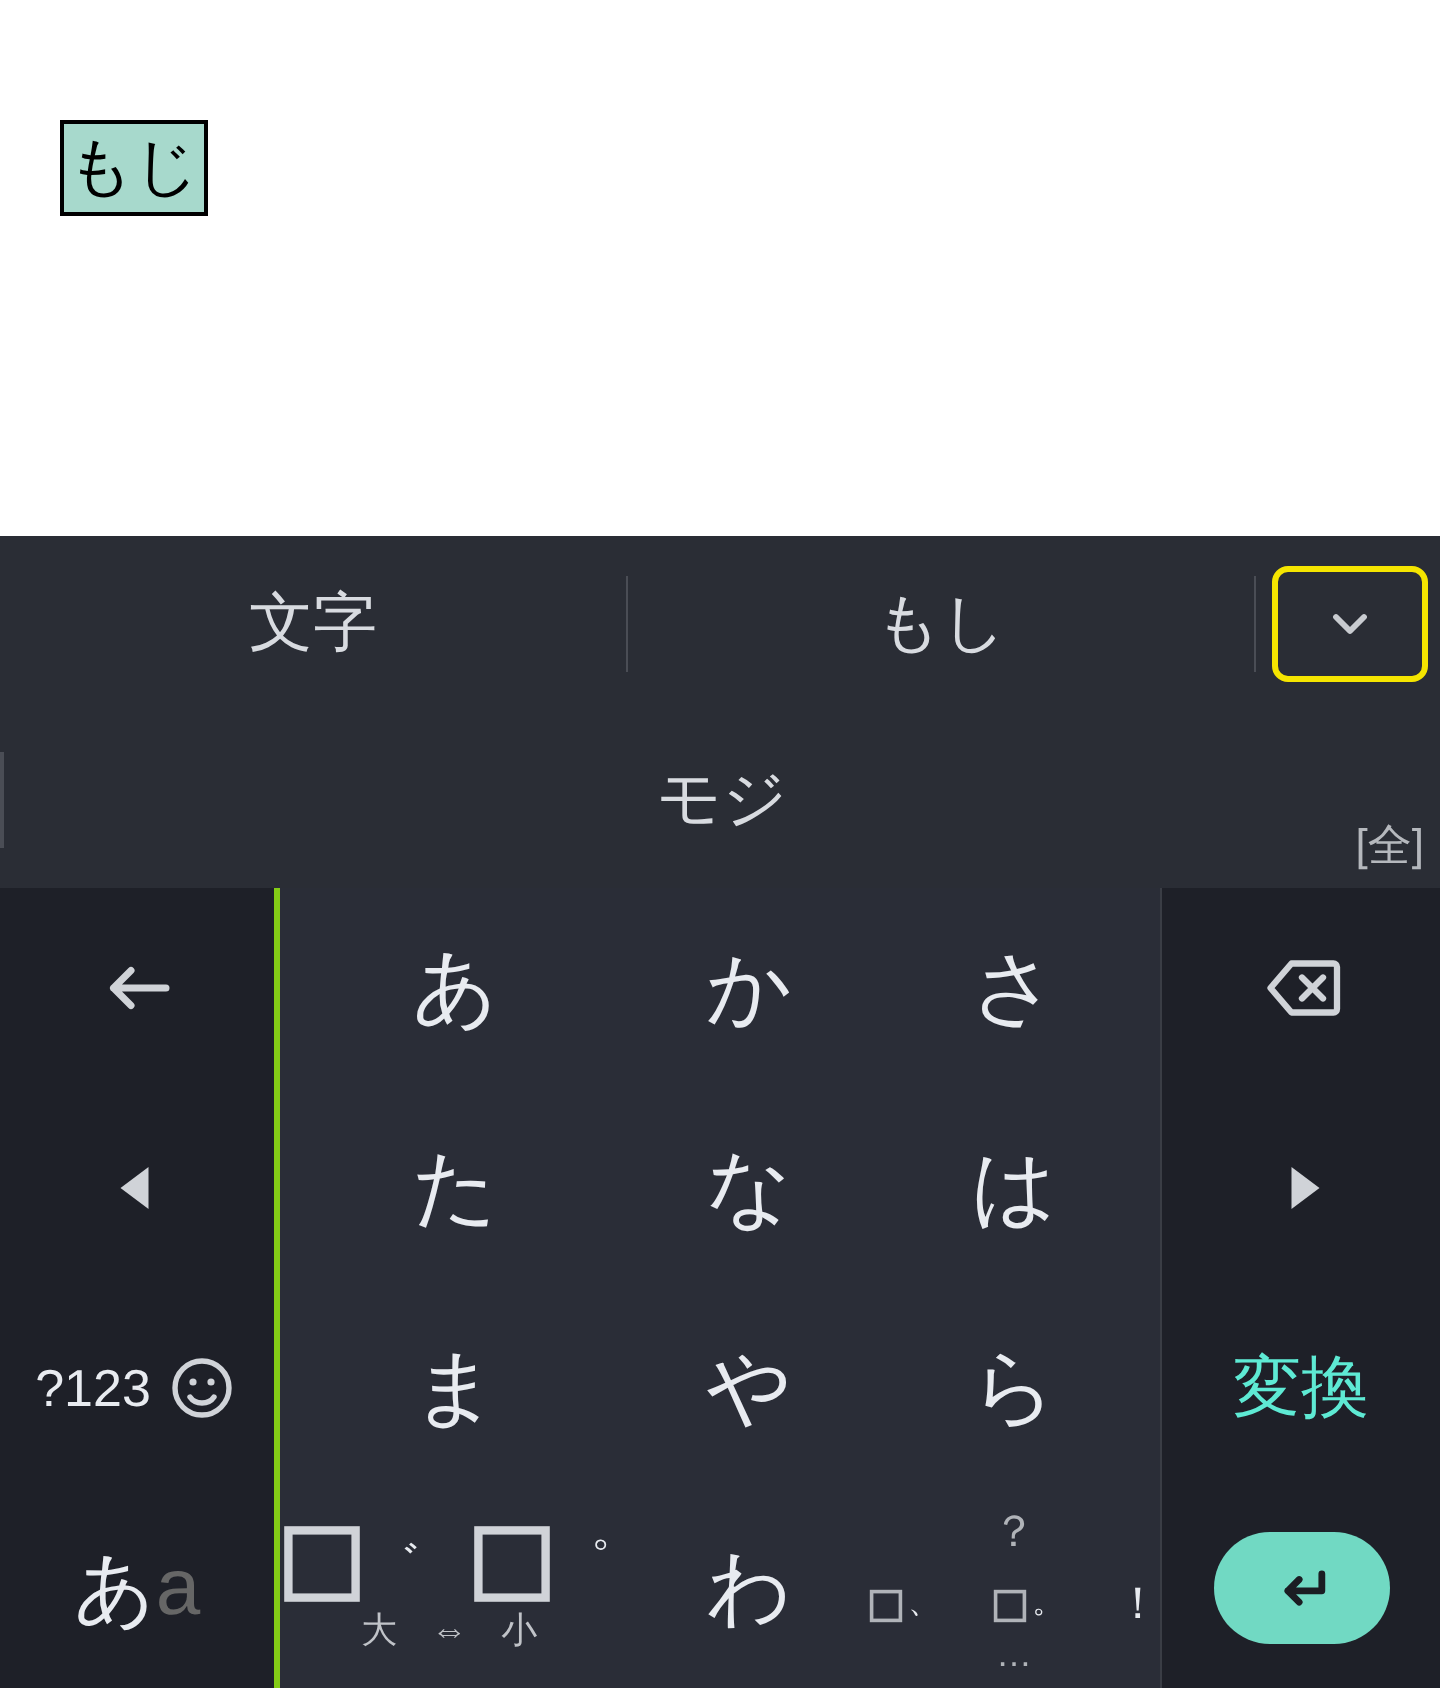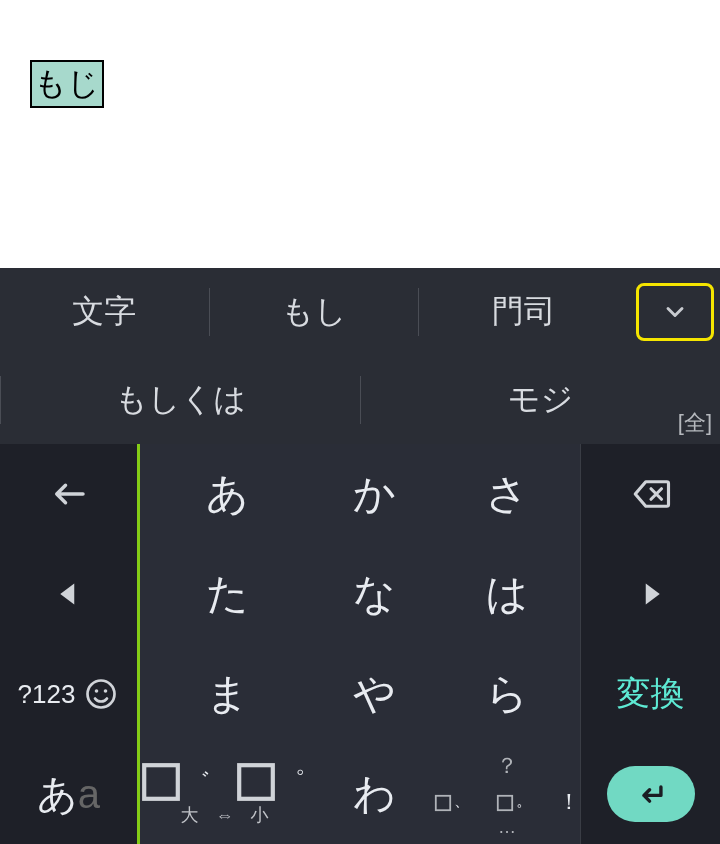--- a/index.html
+++ b/index.html
@@ -149,30 +149,28 @@
   <span class="input-text">もじ</span>
 </div>
 
 <div class="keyboard">
   <div class="suggestion-bar">
     <div class="suggestion-row">
       <div class="suggestion-item">文字</div>
       <div class="suggestion-sep"></div>
       <div class="suggestion-item">もし</div>
       <div class="suggestion-sep"></div>
-      <div class="suggestion-item">門司</div>
       <div class="collapse-btn">
         <svg viewBox="0 0 24 24">
             <path d="M6 9l6 6 6-6" stroke="#c8cbd0" stroke-width="2.5" fill="none" stroke-linecap="round" stroke-linejoin="round"></path>
           </svg>
       </div>
     </div>
     <div class="suggestion-row">
       <div class="suggestion-sep"></div>
-      <div class="suggestion-item">もしくは</div>
       <div class="suggestion-sep"></div>
       <div class="suggestion-item">モジ</div>
       <div class="mode-indicator">[全]</div>
     </div>
   </div>
 
   <div class="key-grid">
 
     <div class="key key-side key-side-sep">
       <svg viewBox="0 0 24 24">

